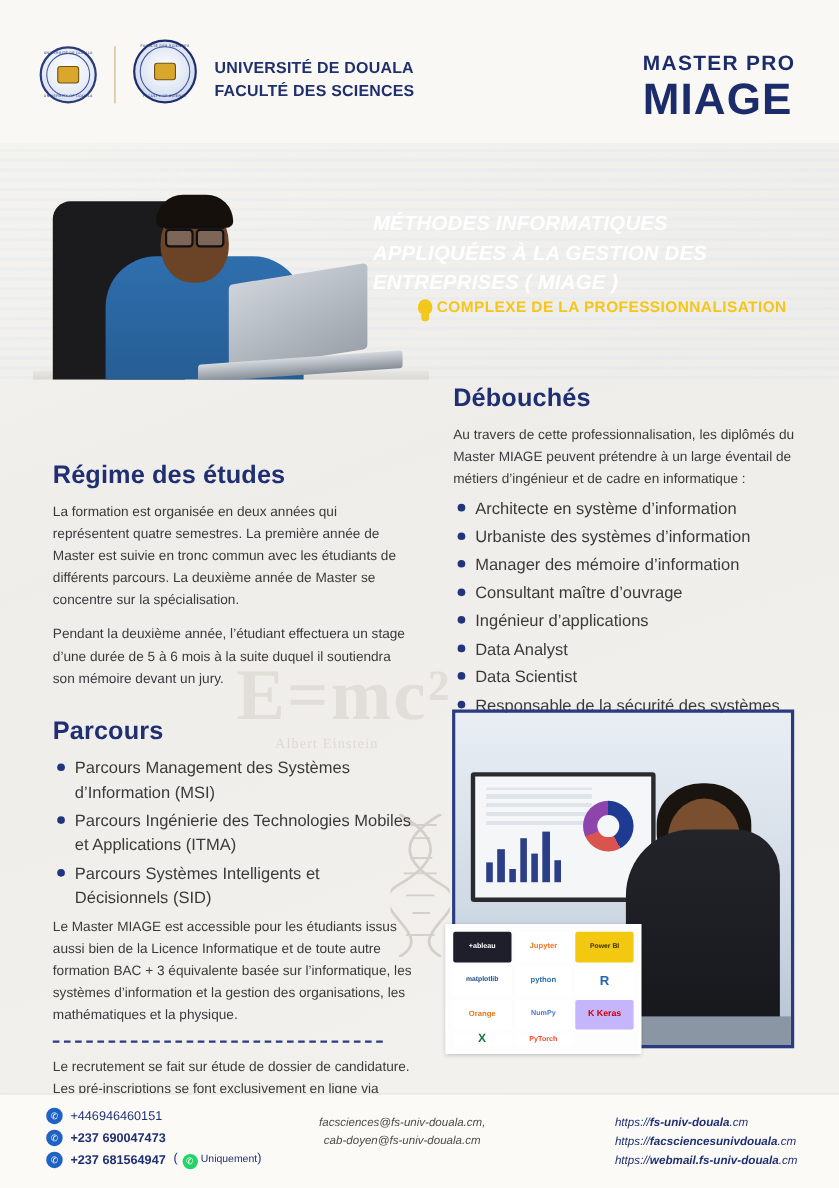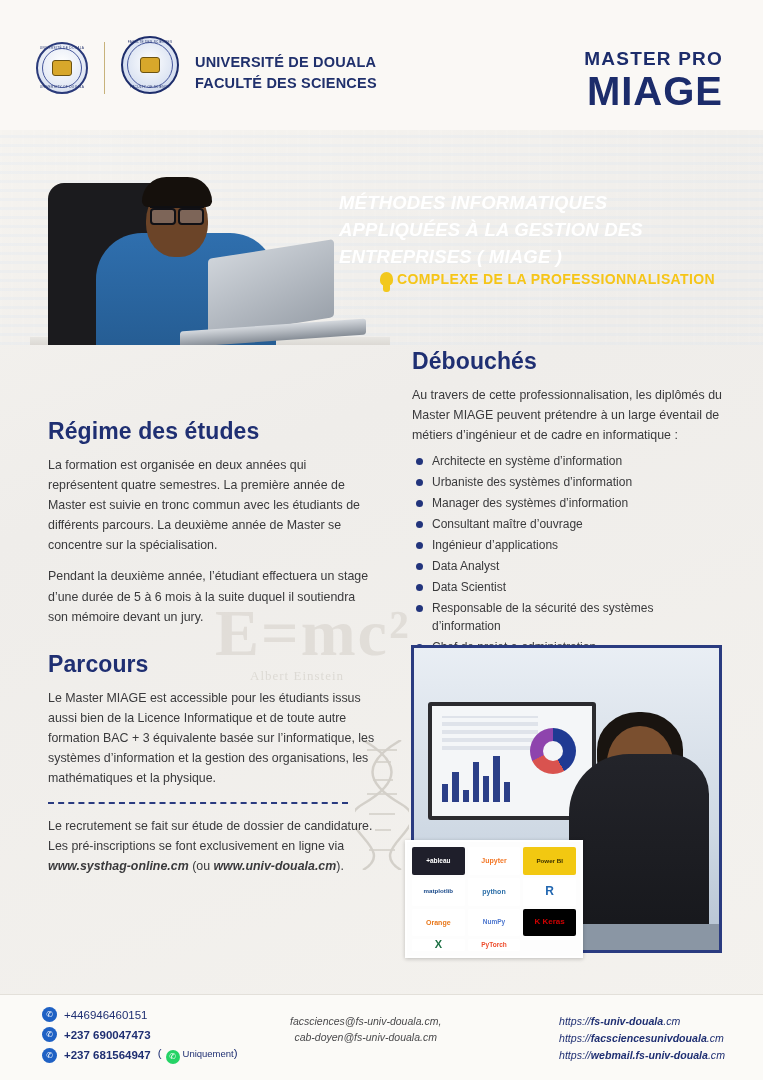--- a/index.html
+++ b/index.html
@@ -47,21 +47,21 @@
     border: 2px solid #1d2d6b;
   }
   .divider-v {
     width: 1px; height: 52px; background: #c7b27a; margin: 0 16px;
   }
   .uni-name {
     margin-left: 16px; color: #20306c;
     font-weight: bold; font-size: 14.5px; line-height: 1.45; letter-spacing: .2px;
   }
   .master-pro {
-    position: absolute; right: 40px; top: 48px; text-align: right;
+    position: absolute; right: 40px; top: 48px; text-align: left;
   }
   .master-pro .mp {
     color: #1c2c6b; font-weight: bold; font-size: 19px; letter-spacing: 1.2px;
   }
   .master-pro .miage {
     color: #1c2c6b; font-weight: bold; font-size: 40px; letter-spacing: 1px;
     line-height: .95; margin-top: 2px;
   }
 
   
@@ -179,21 +179,21 @@
     margin-bottom: 10px;
   }
   p.body {
     color: #3a3a3c; font-size: 12.4px; line-height: 1.62; text-align: left;
   }
   p.body + p.body { margin-top: 11px; }
 
   ul.bullets { list-style: none; margin-top: 4px; }
   ul.bullets li {
     position: relative; padding-left: 20px; color: #3a3a3c;
-    font-size: 12px; line-height: 1.5; margin-bottom: 3px;
+    font-size: 15px; line-height: 1.5; margin-bottom: 3px;
   }
   ul.bullets li:before {
     content: ""; position: absolute; left: 4px; top: 6px;
     width: 7px; height: 7px; border-radius: 50%; background: #22347c;
   }
   .dashed {
     border-top: 2px dashed #2a3b80; margin: 14px 0 12px 0; width: 300px;
   }
   .it-bold { font-style: italic; font-weight: bold; }
 
@@ -255,21 +255,21 @@
     border-radius: 2px; overflow: hidden; line-height: 1.05;
   }
   .lg-tableau { background: #1f1f2b; color: #fff; font-size: 6.5px; }
   .lg-jupyter { background: #fff; color: #f37726; }
   .lg-powerbi { background: #f2c811; color: #3a3000; font-size: 6.2px; }
   .lg-matplot { background: #fff; color: #1a4a8a; font-size: 6.2px; }
   .lg-python  { background: #fff; color: #2b6ea8; }
   .lg-r       { background: #fff; color: #2166b0; font-size: 12px; }
   .lg-orange  { background: #fff; color: #e8771a; font-size: 7px; }
   .lg-numpy   { background: #fff; color: #4d77cf; font-size: 6.5px; }
-  .lg-keras   { background: #000000; color: #d00000; font-size: 8px; }
+  .lg-keras   { background: #c4b5fd; color: #d00000; font-size: 8px; }
   .lg-excel   { background: #fff; color: #1d7044; font-size: 11px; }
   .lg-pytorch { background: #fff; color: #ee4c2c; font-size: 6.5px; }
 
   
   .footer {
     position: absolute; left: 0; bottom: 0; width: 763px; height: 86px;
     background: #fbfaf7; border-top: 1px solid #e3e0da;
   }
   .fcol { position: absolute; top: 12px; }
   .fphones { left: 42px; }
@@ -363,33 +363,38 @@
       <line x1="14" y1="110" x2="40" y2="110"></line>
     </g>
   </svg>
 
   <div class="col-left">
     <h2 class="sec">Régime des études</h2>
     <p class="body">La formation est organisée en deux années qui représentent quatre semestres. La première année de Master est suivie en tronc commun avec les étudiants de différents parcours. La deuxième année de Master se concentre sur la spécialisation.</p>
     <p class="body">Pendant la deuxième année, l’étudiant effectuera un stage d’une durée de 5 à 6 mois à la suite duquel il soutiendra son mémoire devant un jury.</p>
 
     <h2 class="sec" style="margin-top:24px;">Parcours</h2>
+    <ul class="bullets">
+      <li>Parcours Management des Systèmes d’Information (MSI)</li>
+      <li>Parcours Ingénierie des Technologies Mobiles et Applications (ITMA)</li>
+      <li>Parcours Systèmes Intelligents et Décisionnels (SID)</li>
+    </ul>
 
     <p class="body">Le Master MIAGE est accessible pour les étudiants issus aussi bien de la Licence Informatique et de toute autre formation BAC + 3 équivalente basée sur l’informatique, les systèmes d’information et la gestion des organisations, les mathématiques et la physique.</p>
     <div class="dashed"></div>
     <p class="body"><span>Le recrutement se fait sur étude de dossier de candidature. Les pré-inscriptions se font exclusivement en ligne via </span><span class="it-bold">www.systhag-online.cm</span><span> (ou </span><span class="it-bold">www.univ-douala.cm</span><span>).</span></p>
   </div>
 
   <div class="col-right">
     <h2 class="sec">Débouchés</h2>
     <p class="body">Au travers de cette professionnalisation, les diplômés du Master MIAGE peuvent prétendre à un large éventail de métiers d’ingénieur et de cadre en informatique :</p>
     <ul class="bullets" style="margin-top:7px;">
       <li>Architecte en système d’information</li>
       <li>Urbaniste des systèmes d’information</li>
-      <li>Manager des systèmes d’information</li>
+      <li>Manager des mémoire d’information</li>
       <li>Consultant maître d’ouvrage</li>
       <li>Ingénieur d’applications</li>
       <li>Data Analyst</li>
       <li>Data Scientist</li>
       <li>Responsable de la sécurité des systèmes d’information</li>
       <li>Chef de projet e-administration</li>
     </ul>
   </div>
 
   <div class="img-main">

